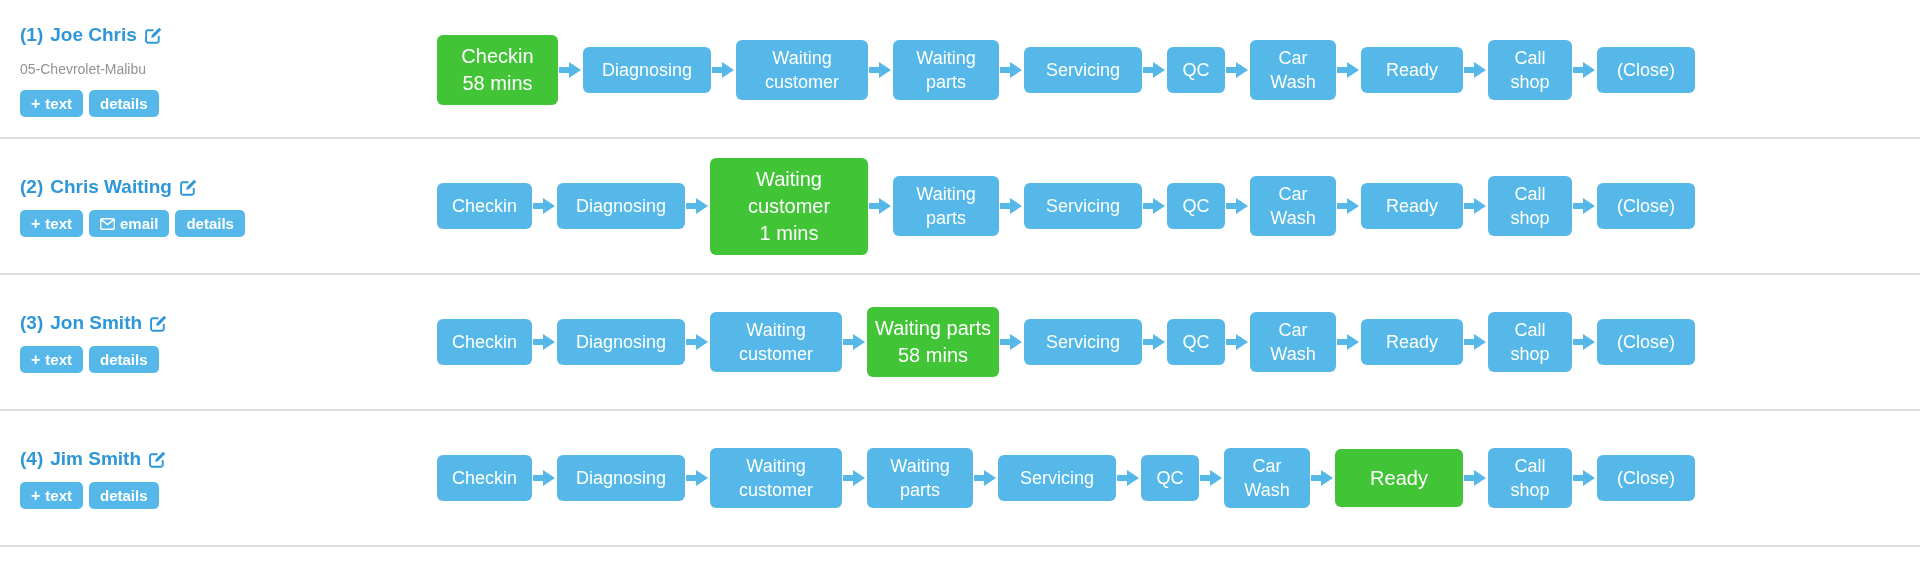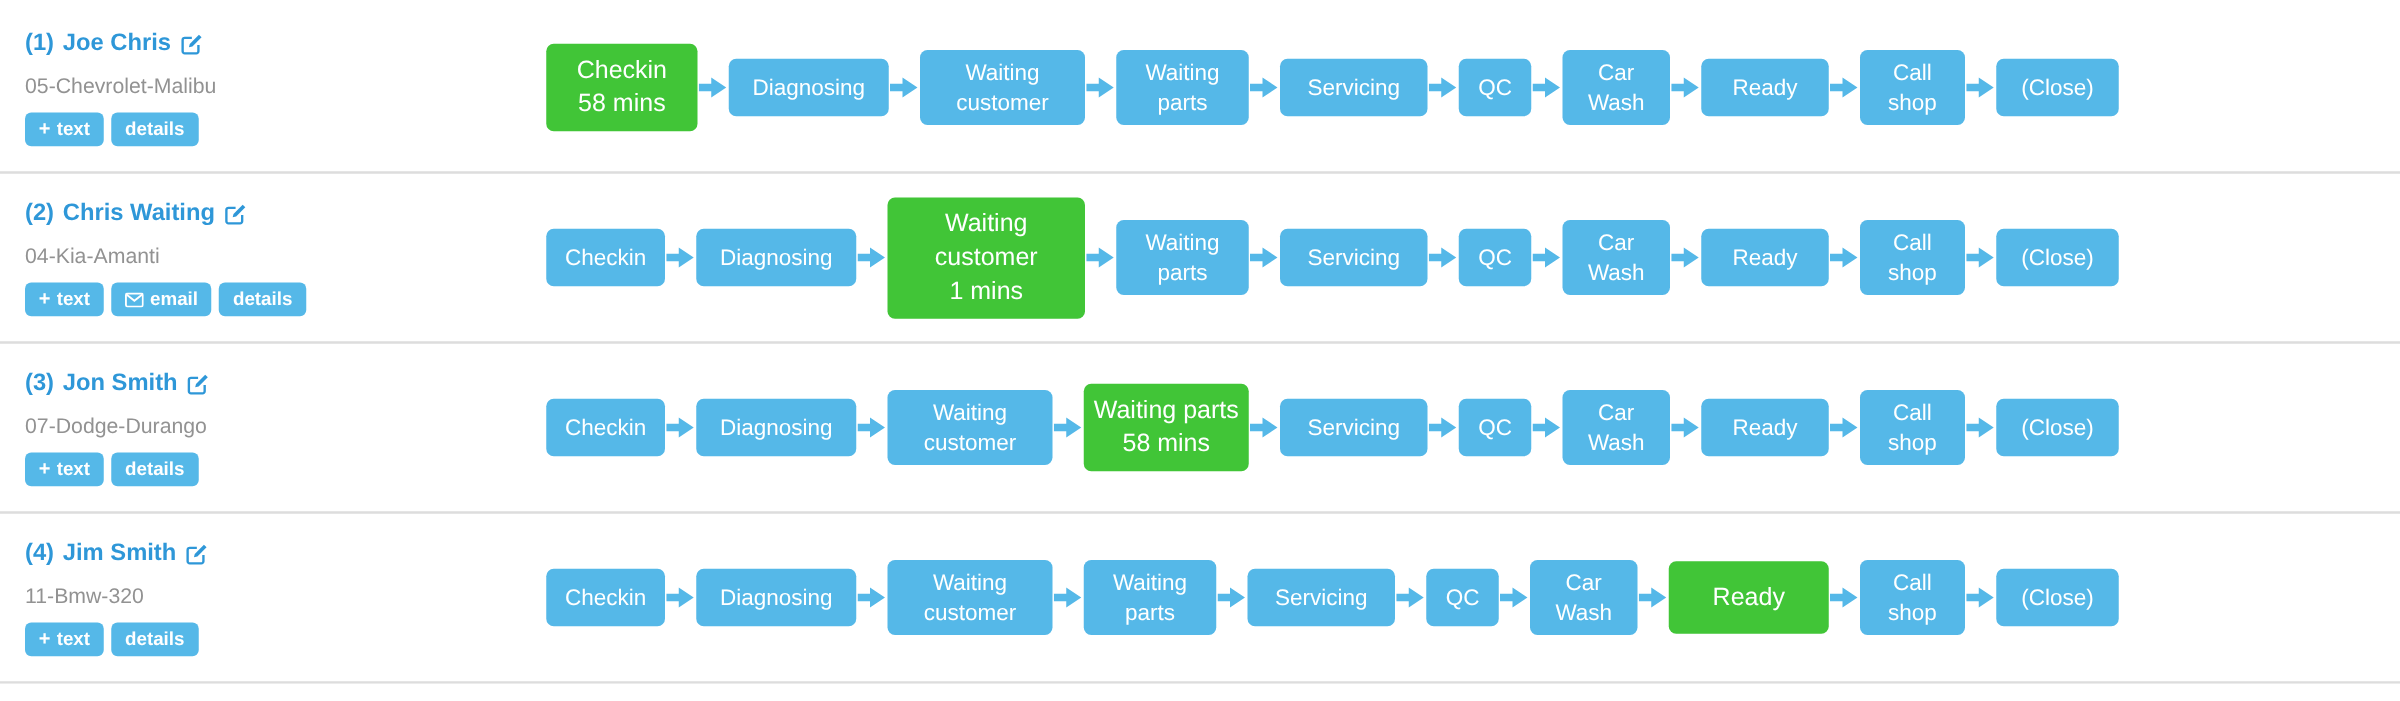--- a/index.html
+++ b/index.html
@@ -43,21 +43,21 @@
     cursor:pointer;
   }
   .edit-icon{
     color:var(--name-blue);
     display:inline-flex;
     align-items:center;
     cursor:pointer;
   }
   .vehicle{
     margin-top:12px;
-    font-size:17px;
+    font-size:14px;
     color:var(--vehicle-gray);
     line-height:20px;
   }
   .actions{
     margin-top:11px;
     display:flex;
     gap:6px;
   }
   .action-btn{
     display:inline-flex;
@@ -226,21 +226,20 @@
       <div class="name-line">
         <span>(2)</span>
         <a class="cust-name">Chris Waiting</a>
         <span class="edit-icon">
           <svg width="20" height="20" viewBox="0 0 19 19">
             <path d="M14 10.5 V15.2 a1.6 1.6 0 0 1 -1.6 1.6 H3.6 A1.6 1.6 0 0 1 2 15.2 V6.6 A1.6 1.6 0 0 1 3.6 5 H9" fill="none" stroke="currentColor" stroke-width="1.8"></path>
             <path d="M7.4 9.6 L14.4 2.6 L16.4 4.6 L9.4 11.6 L6.8 12.2 Z" fill="currentColor"></path>
           </svg>
         </span>
       </div>
-      <div class="vehicle">04-Kia-Amanti</div>
       <div class="actions">
           <button class="action-btn">
             <span class="plus-glyph">+</span>
             <span>text</span>
           </button>
           <button class="action-btn">
             <span style="display: inline-flex;">
               <svg width="15" height="12" viewBox="0 0 15 12">
                 <rect x="0.75" y="0.75" width="13.5" height="10.5" rx="1.2" fill="none" stroke="#fff" stroke-width="1.5"></rect>
                 <path d="M1.2 1.6 L7.5 6.6 L13.8 1.6" fill="none" stroke="#fff" stroke-width="1.5"></path>
@@ -338,21 +337,20 @@
       <div class="name-line">
         <span>(3)</span>
         <a class="cust-name">Jon Smith</a>
         <span class="edit-icon">
           <svg width="20" height="20" viewBox="0 0 19 19">
             <path d="M14 10.5 V15.2 a1.6 1.6 0 0 1 -1.6 1.6 H3.6 A1.6 1.6 0 0 1 2 15.2 V6.6 A1.6 1.6 0 0 1 3.6 5 H9" fill="none" stroke="currentColor" stroke-width="1.8"></path>
             <path d="M7.4 9.6 L14.4 2.6 L16.4 4.6 L9.4 11.6 L6.8 12.2 Z" fill="currentColor"></path>
           </svg>
         </span>
       </div>
-      <div class="vehicle">07-Dodge-Durango</div>
       <div class="actions">
           <button class="action-btn">
             <span class="plus-glyph">+</span>
             <span>text</span>
           </button>
           <button class="action-btn">
             <span>details</span>
           </button>
         </div>
     </div>
@@ -441,21 +439,20 @@
       <div class="name-line">
         <span>(4)</span>
         <a class="cust-name">Jim Smith</a>
         <span class="edit-icon">
           <svg width="20" height="20" viewBox="0 0 19 19">
             <path d="M14 10.5 V15.2 a1.6 1.6 0 0 1 -1.6 1.6 H3.6 A1.6 1.6 0 0 1 2 15.2 V6.6 A1.6 1.6 0 0 1 3.6 5 H9" fill="none" stroke="currentColor" stroke-width="1.8"></path>
             <path d="M7.4 9.6 L14.4 2.6 L16.4 4.6 L9.4 11.6 L6.8 12.2 Z" fill="currentColor"></path>
           </svg>
         </span>
       </div>
-      <div class="vehicle">11-Bmw-320</div>
       <div class="actions">
           <button class="action-btn">
             <span class="plus-glyph">+</span>
             <span>text</span>
           </button>
           <button class="action-btn">
             <span>details</span>
           </button>
         </div>
     </div>

